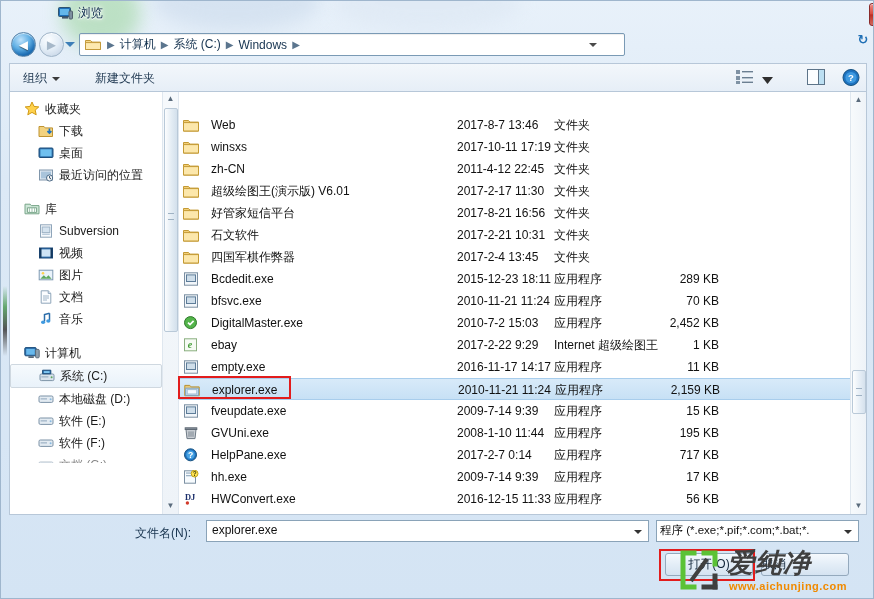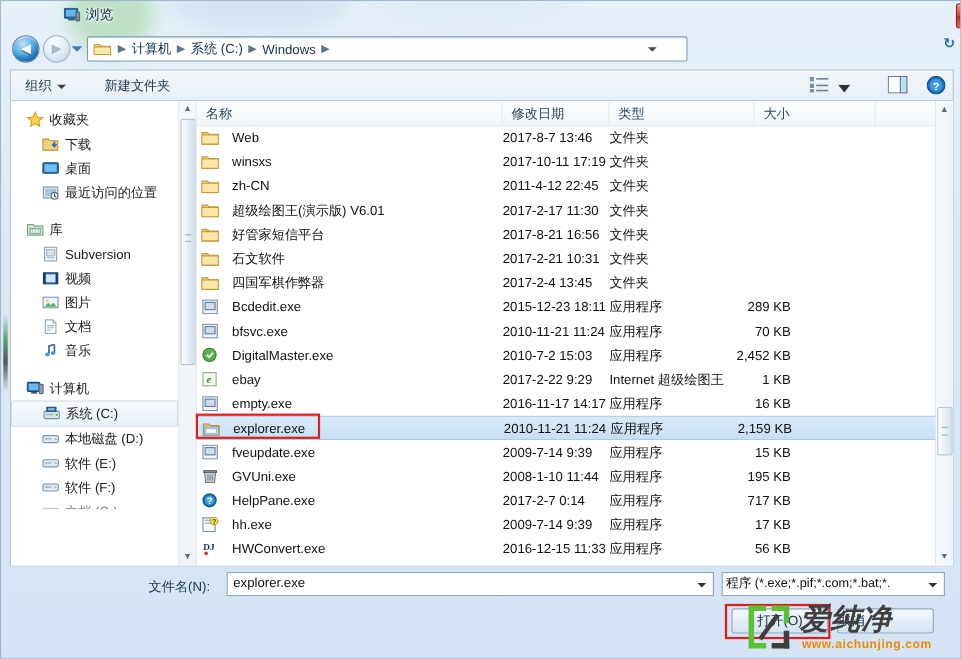--- a/index.html
+++ b/index.html
@@ -576,26 +576,20 @@
         <div class="navpane-scroll">
           <div class="np-up">▲</div>
           <div class="np-thumb">
               <b></b>
             </div>
           <div class="np-dn">▼</div>
         </div>
       </div>
 
       <div class="filepane">
-        <div class="colhead">
-          <div class="col" style="left:0;width:278px;">名称</div>
-          <div class="col" style="left:278px;width:97px;">修改日期</div>
-          <div class="col" style="left:375px;width:132px;">类型</div>
-          <div class="col" style="left:507px;width:110px;">大小</div>
-        </div>
 
         <div class="rows">
 
           <div class="frow">
             <span class="ficon"><svg width="16" height="14" viewBox="0 0 16 14">
                   <path d="M0.5 2.5h5l1.4 1.6h8.6v9H0.5z" fill="#f3cf78" stroke="#c49a34"></path>
                   <path d="M0.5 4.6h15v8.4H0.5z" fill="#fce7ab" stroke="#c49a34"></path>
                 </svg></span>
             <span class="fname">Web</span>
             <span class="fdate">2017-8-7 13:46</span>
@@ -717,21 +711,21 @@
 
           <div class="frow">
             <span class="ficon"><svg width="16" height="14" viewBox="0 0 16 14">
                   <rect x="1.5" y="0.8" width="13" height="12.4" fill="#f2f6fa" stroke="#7b8fa2"></rect>
                   <rect x="3" y="2.4" width="10" height="7.6" fill="#5e7d99"></rect>
                   <rect x="4" y="3.4" width="8" height="5.6" fill="#cfdeea"></rect>
                 </svg></span>
             <span class="fname">empty.exe</span>
             <span class="fdate">2016-11-17 14:17</span>
             <span class="ftype">应用程序</span>
-            <span class="fsize">16 KB</span>
+            <span class="fsize">11 KB</span>
           </div>
 
           <div class="frow sel">
             <span class="ficon"><svg width="16" height="14" viewBox="0 0 16 14">
                   <path d="M0.8 2.4h5l1.4 1.5h8v8.8H0.8z" fill="#e9c977" stroke="#b9912f"></path>
                   <path d="M1.6 5.2h13v7.2H1.6z" fill="#cfe3f2" stroke="#7fa3c0"></path>
                   <rect x="3.2" y="6.6" width="9.6" height="4.4" fill="#f6fafe" stroke="#9fbcd4"></rect>
                 </svg></span>
             <span class="fname">explorer.exe</span>
             <span class="fdate">2010-11-21 11:24</span>

